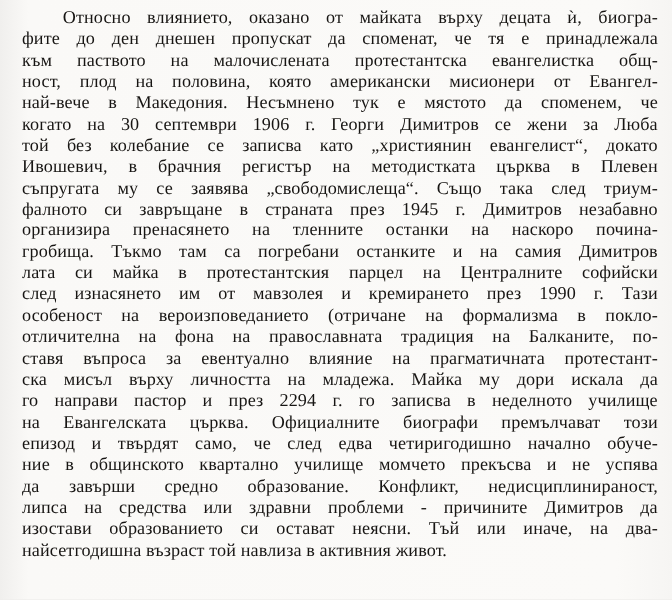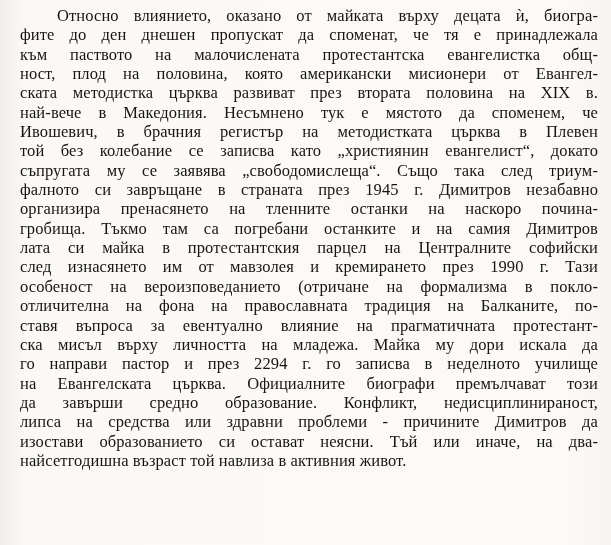--- a/index.html
+++ b/index.html
@@ -35,34 +35,36 @@
 </style>
 </head>
 <body>
 
 <div class="page" style="color: rgb(23, 21, 19);">
   <div class="paragraph" id="paragraph">
       <div class="line first">Относно влиянието, оказано от майката върху децата ѝ, биогра-</div>
       <div class="line">фите до ден днешен пропускат да споменат, че тя е принадлежала</div>
       <div class="line">към паството на малочислената протестантска евангелистка общ-</div>
       <div class="line">ност, плод на половина, която американски мисионери от Евангел-</div>
-      <div class="line">ската методистка църква развиват през втората половина на XIX в.</div>
       <div class="line">най-вече в Македония. Несъмнено тук е мястото да споменем, че</div>
+      <div class="line">когато на 30 септември 1906 г. Георги Димитров се жени за Люба</div>
+      <div class="line">той без колебание се записва като „християнин евангелист“, докато</div>
       <div class="line">Ивошевич, в брачния регистър на методистката църква в Плевен</div>
-      <div class="line">той без колебание се записва като „християнин евангелист“, докато</div>
       <div class="line">съпругата му се заявява „свободомислеща“. Също така след триум-</div>
       <div class="line">фалното си завръщане в страната през 1945 г. Димитров незабавно</div>
       <div class="line">организира пренасянето на тленните останки на наскоро почина-</div>
       <div class="line">гробища. Тъкмо там са погребани останките и на самия Димитров</div>
       <div class="line">лата си майка в протестантския парцел на Централните софийски</div>
       <div class="line">след изнасянето им от мавзолея и кремирането през 1990 г. Тази</div>
       <div class="line">особеност на вероизповеданието (отричане на формализма в покло-</div>
       <div class="line">отличителна на фона на православната традиция на Балканите, по-</div>
       <div class="line">ставя въпроса за евентуално влияние на прагматичната протестант-</div>
       <div class="line">ска мисъл върху личността на младежа. Майка му дори искала да</div>
       <div class="line">го направи пастор и през 2294 г. го записва в неделното училище</div>
       <div class="line">на Евангелската църква. Официалните биографи премълчават този</div>
+      <div class="line">епизод и твърдят само, че след едва четиригодишно начално обуче-</div>
+      <div class="line">ние в общинското квартално училище момчето прекъсва и не успява</div>
       <div class="line">да завърши средно образование. Конфликт, недисциплинираност,</div>
       <div class="line">липса на средства или здравни проблеми - причините Димитров да</div>
       <div class="line">изостави образованието си остават неясни. Тъй или иначе, на два-</div>
       <div class="line last">найсетгодишна възраст той навлиза в активния живот.</div>
     </div>
 </div>
 
 </body></html>

